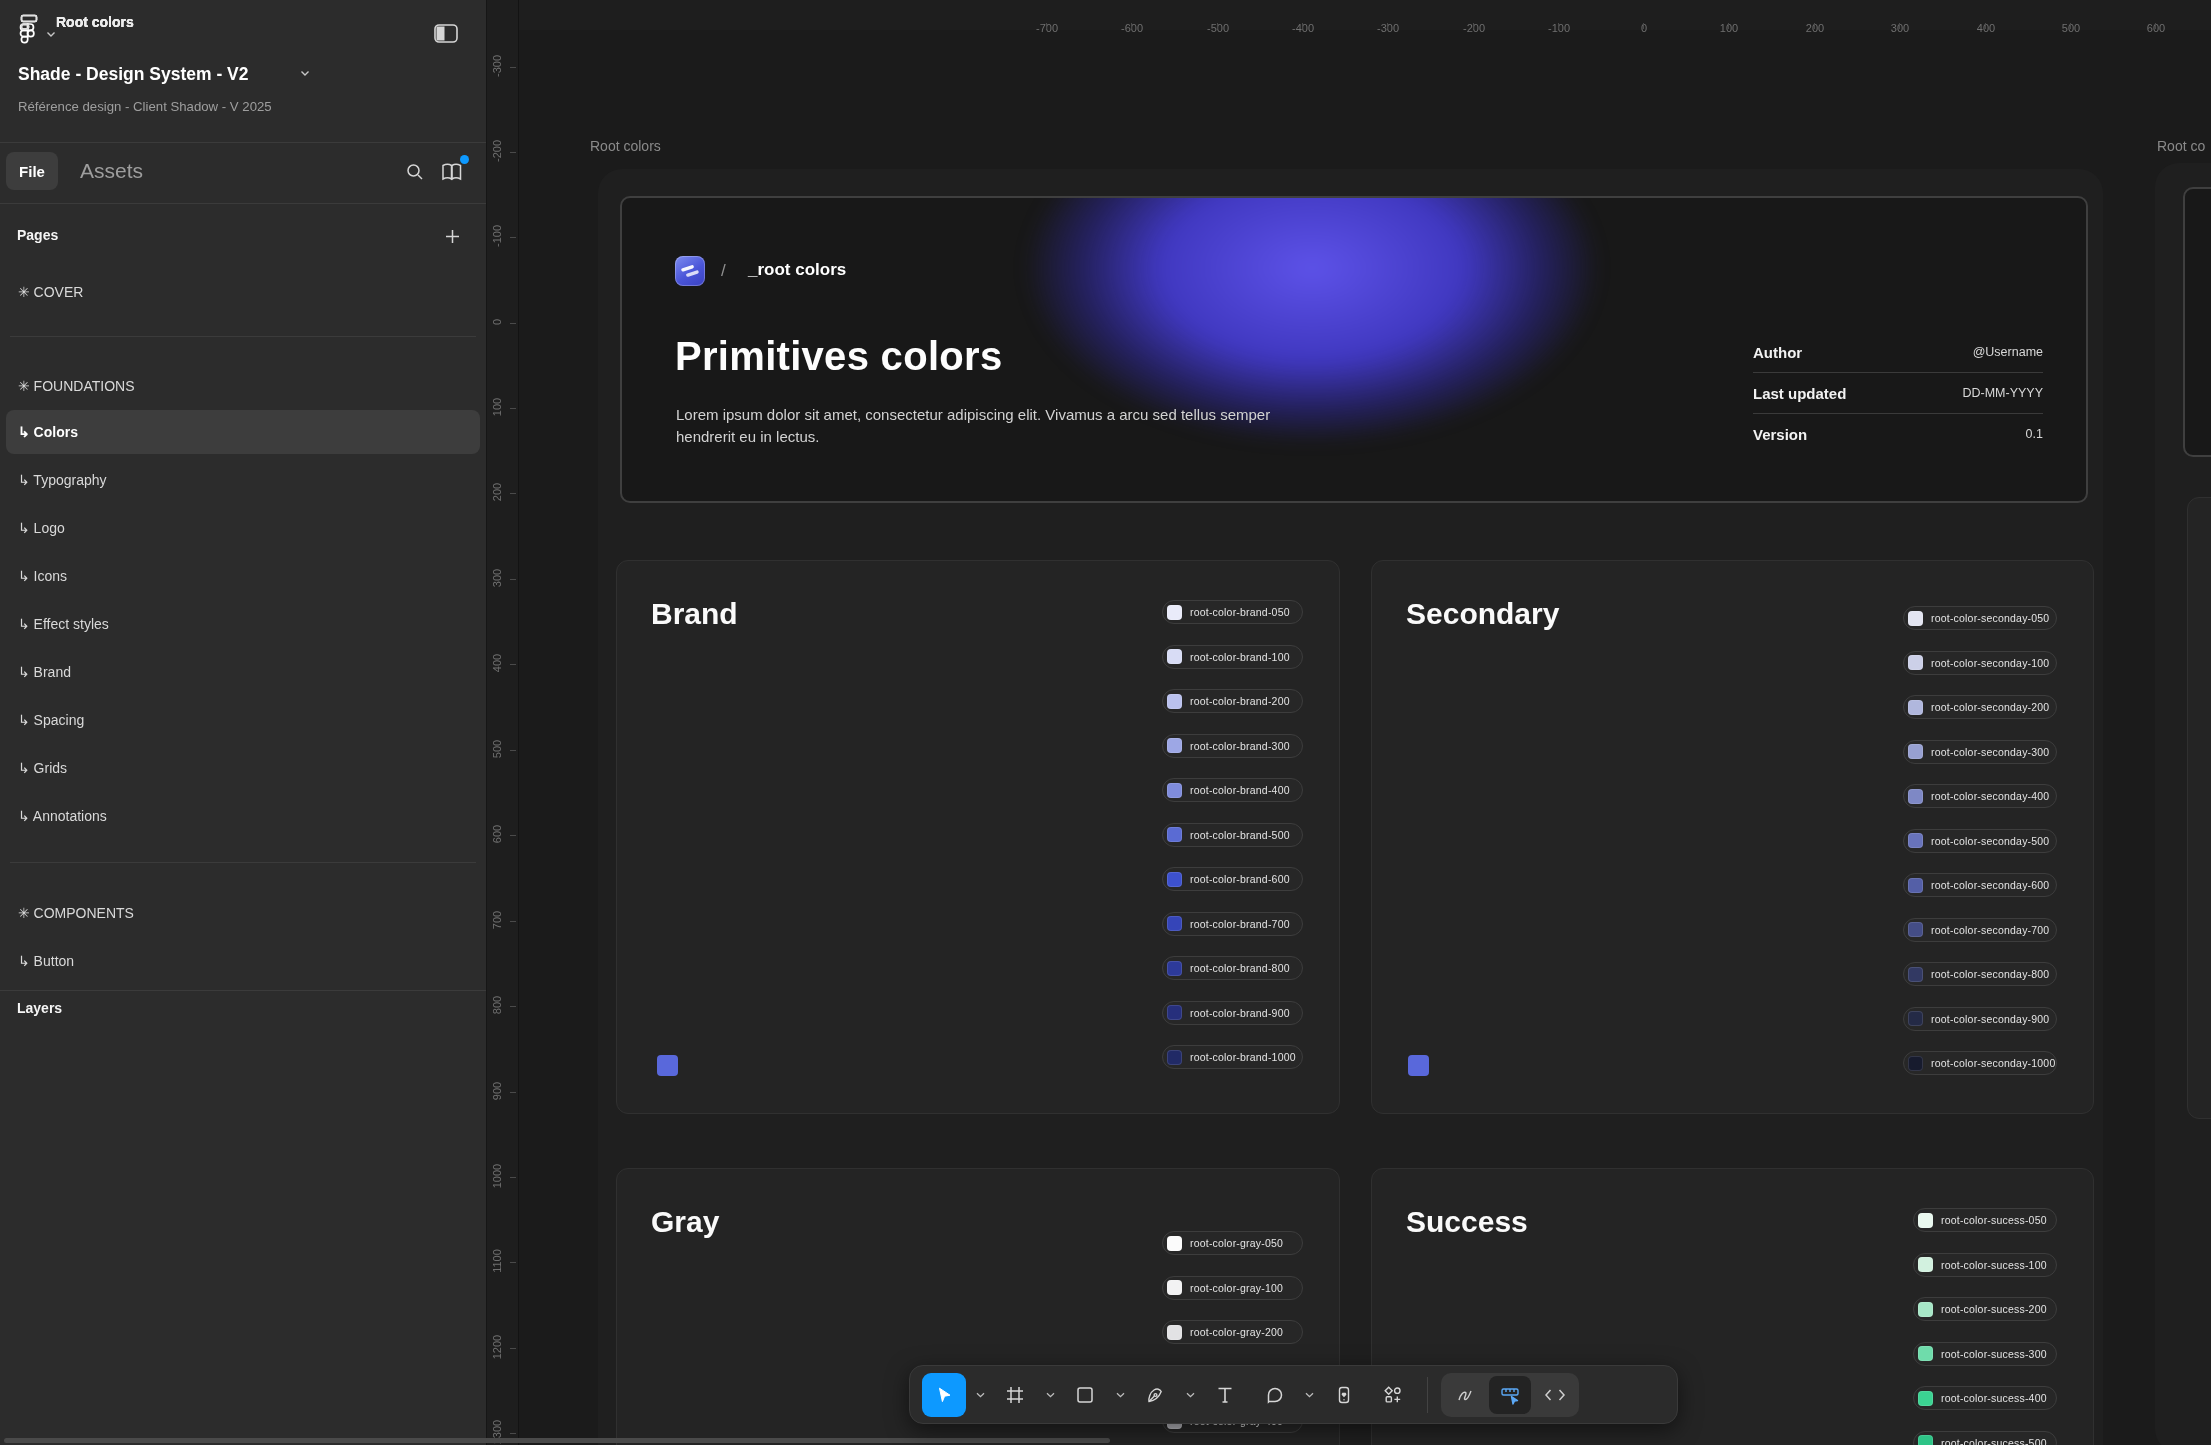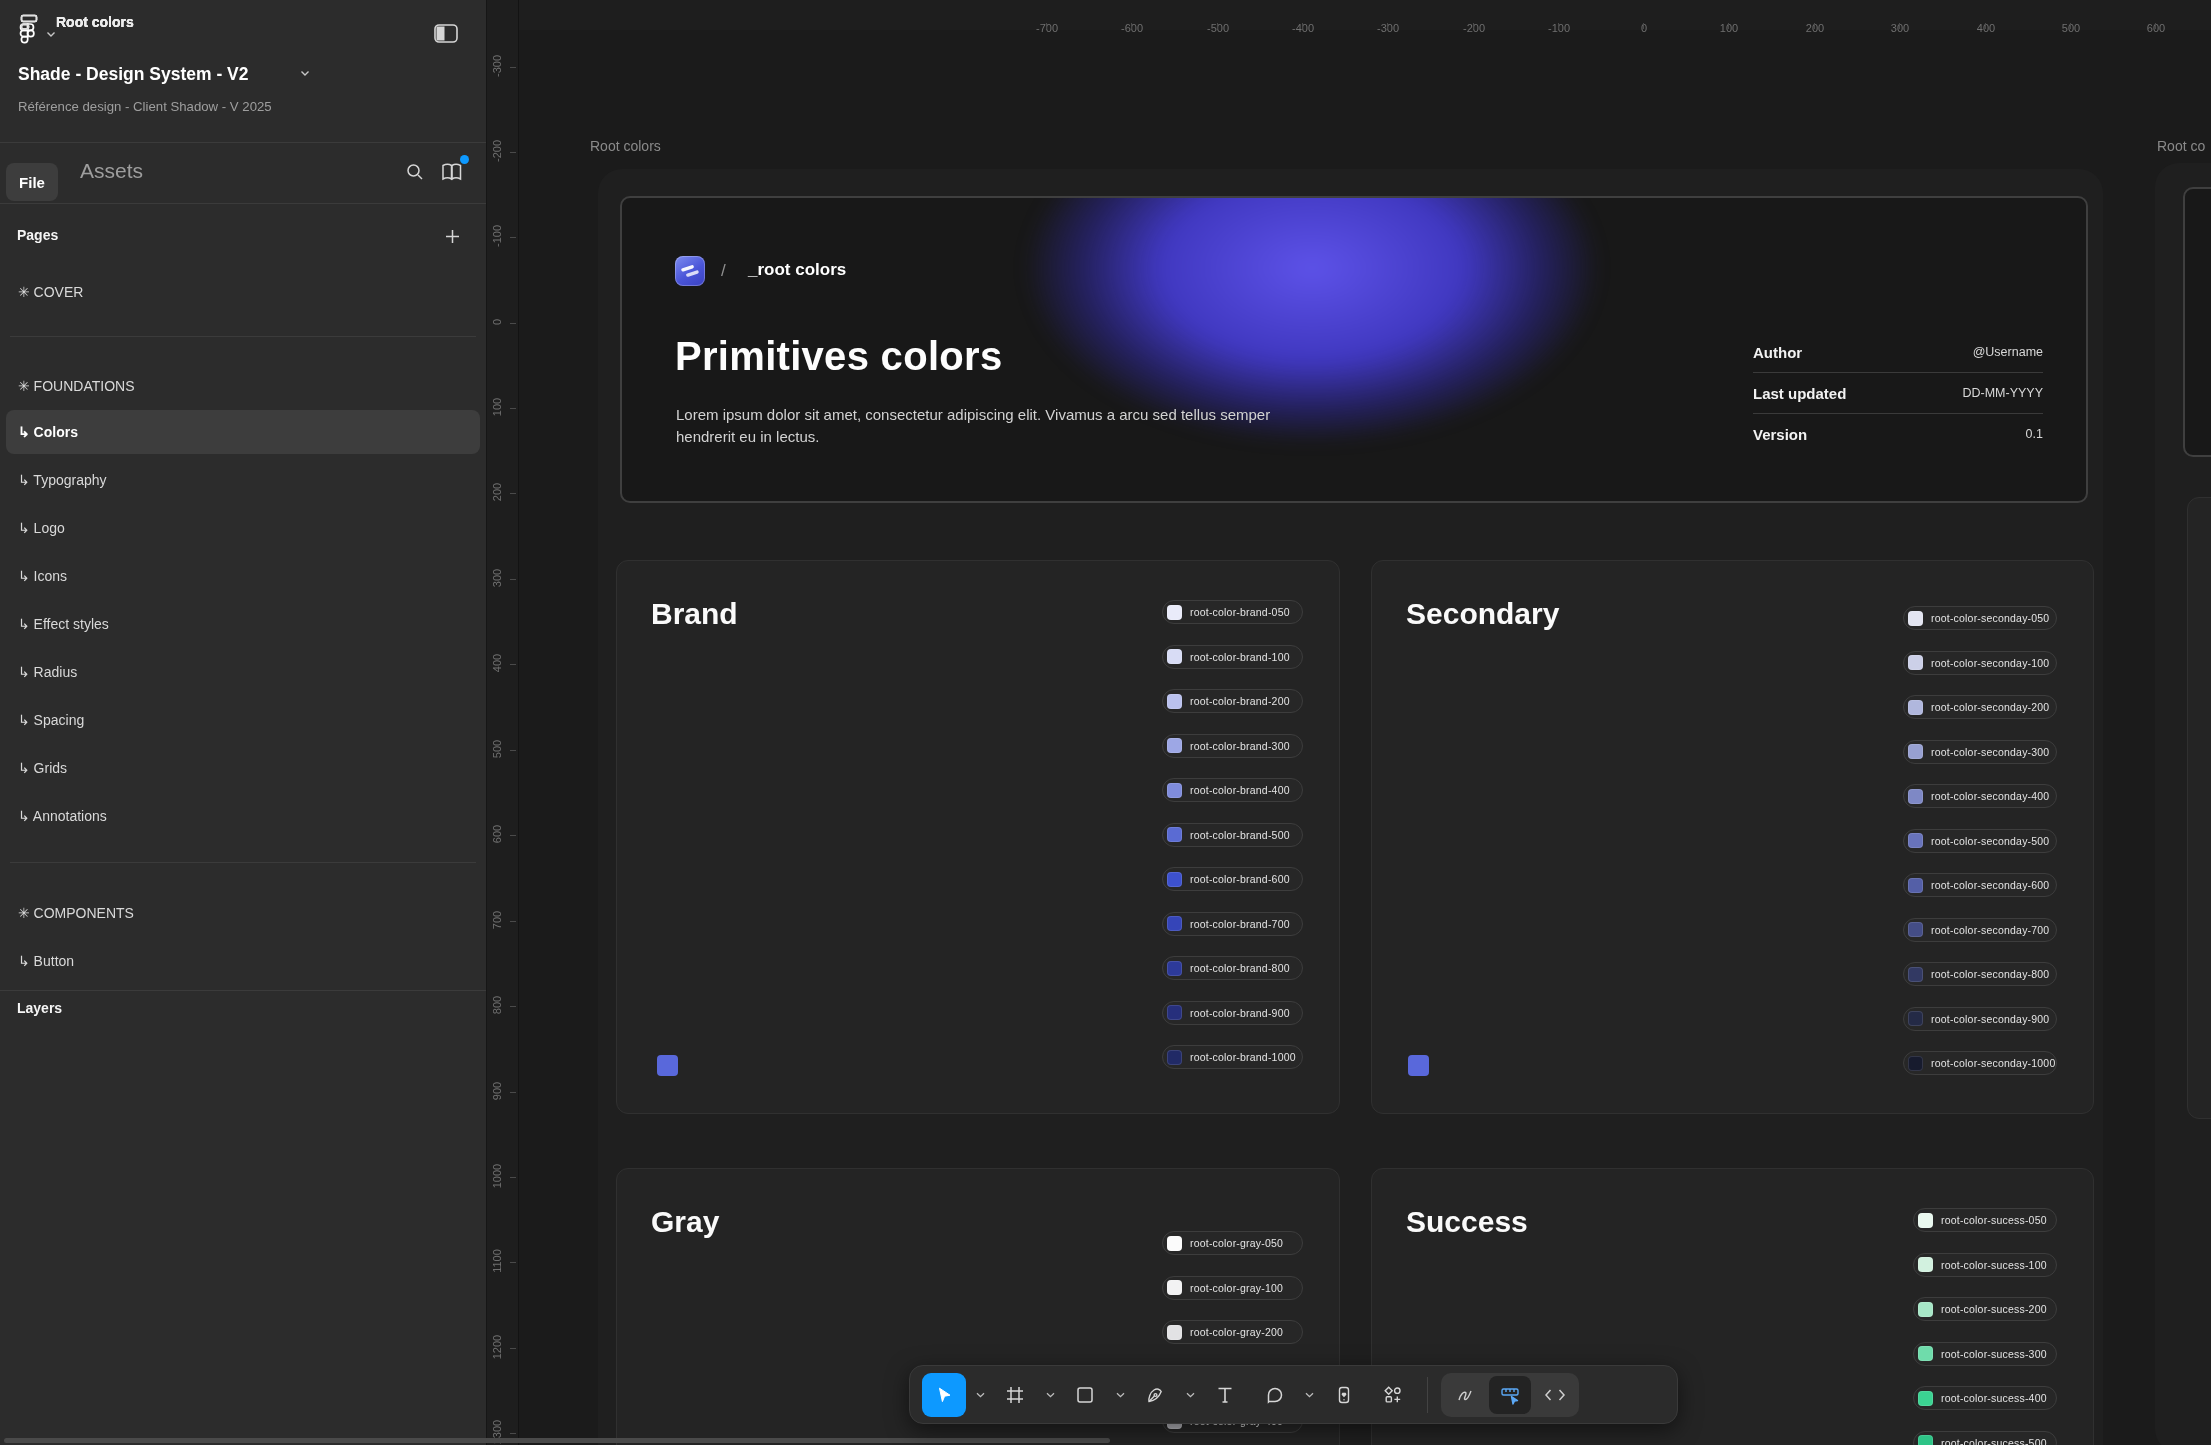--- a/index.html
+++ b/index.html
@@ -12,21 +12,21 @@
            border-right:1px solid rgba(0,0,0,.5);z-index:20;}
   .sb-divider{position:absolute;left:0;right:0;height:1px;background:#3b3b3b;}
   .app-logo{position:absolute;left:16px;top:22px;width:22px;height:24px;}
   .logo-chevron{position:absolute;left:46px;top:31px;}
   .panel-toggle{position:absolute;left:432px;top:21px;width:28px;height:25px;}
   .file-title{position:absolute;left:18px;top:64px;font-size:17.5px;font-weight:bold;color:#fff;}
   .title-chevron{position:absolute;left:300px;top:70px;}
   .file-subtitle{position:absolute;left:18px;top:99px;font-size:13.2px;color:#9e9e9e;}
   .tab-file{position:absolute;left:6px;top:152px;width:52px;height:38px;border-radius:8px;
             background:#3d3d3d;display:flex;align-items:center;justify-content:center;
-            font-size:15px;font-weight:bold;color:#fff;margin-top:11px;}
+            font-size:15px;font-weight:bold;color:#fff;}
   .tab-assets{position:absolute;left:72px;top:152px;height:38px;display:flex;align-items:center;
               padding:0 8px;font-size:21px;color:#9e9e9e;}
   .icon-btn{position:absolute;width:32px;height:32px;display:flex;align-items:center;justify-content:center;}
   .lib-dot{position:absolute;left:24px;top:-1px;width:9px;height:9px;border-radius:50%;background:#0d99ff;}
   .sb-h{font-size:14px;font-weight:bold;color:#f5f5f5;}
   .pages-header{position:absolute;left:17px;top:227px;}
   .pages-add{position:absolute;left:440px;top:224px;width:24px;height:24px;display:flex;
              align-items:center;justify-content:center;}
   .prow{position:absolute;left:6px;right:6px;height:44px;display:flex;align-items:center;
         padding-left:12px;font-size:14px;color:#d9d9d9;border-radius:8px;box-sizing:border-box;}
@@ -173,21 +173,21 @@
     </div>
 
     <div class="prow" style="top:270px">✳ COVER</div>
     <div class="sb-divider" style="top:336px;left:10px;right:10px"></div>
     <div class="prow" style="top:364px">✳ FOUNDATIONS</div>
     <div class="prow sel" style="top:410px">↳ Colors</div>
     <div class="prow" style="top:458px">↳ Typography</div>
     <div class="prow" style="top:554px">↳ Icons</div>
     <div class="prow" style="top:506px">↳ Logo</div>
     <div class="prow" style="top:602px">↳ Effect styles</div>
-    <div class="prow" style="top:650px">↳ Radius</div>
+    <div class="prow" style="top:650px">↳ Brand</div>
     <div class="prow" style="top:698px">↳ Spacing</div>
     <div class="prow" style="top:746px">↳ Grids</div>
     <div class="prow" style="top:794px">↳ Annotations</div>
     <div class="sb-divider" style="top:862px;left:10px;right:10px"></div>
     <div class="prow" style="top:891px">✳ COMPONENTS</div>
     <div class="prow" style="top:939px">↳ Button</div>
 
     <div class="sb-divider" style="top:990px"></div>
     <div class="sb-h layers-header">Layers</div>
 

